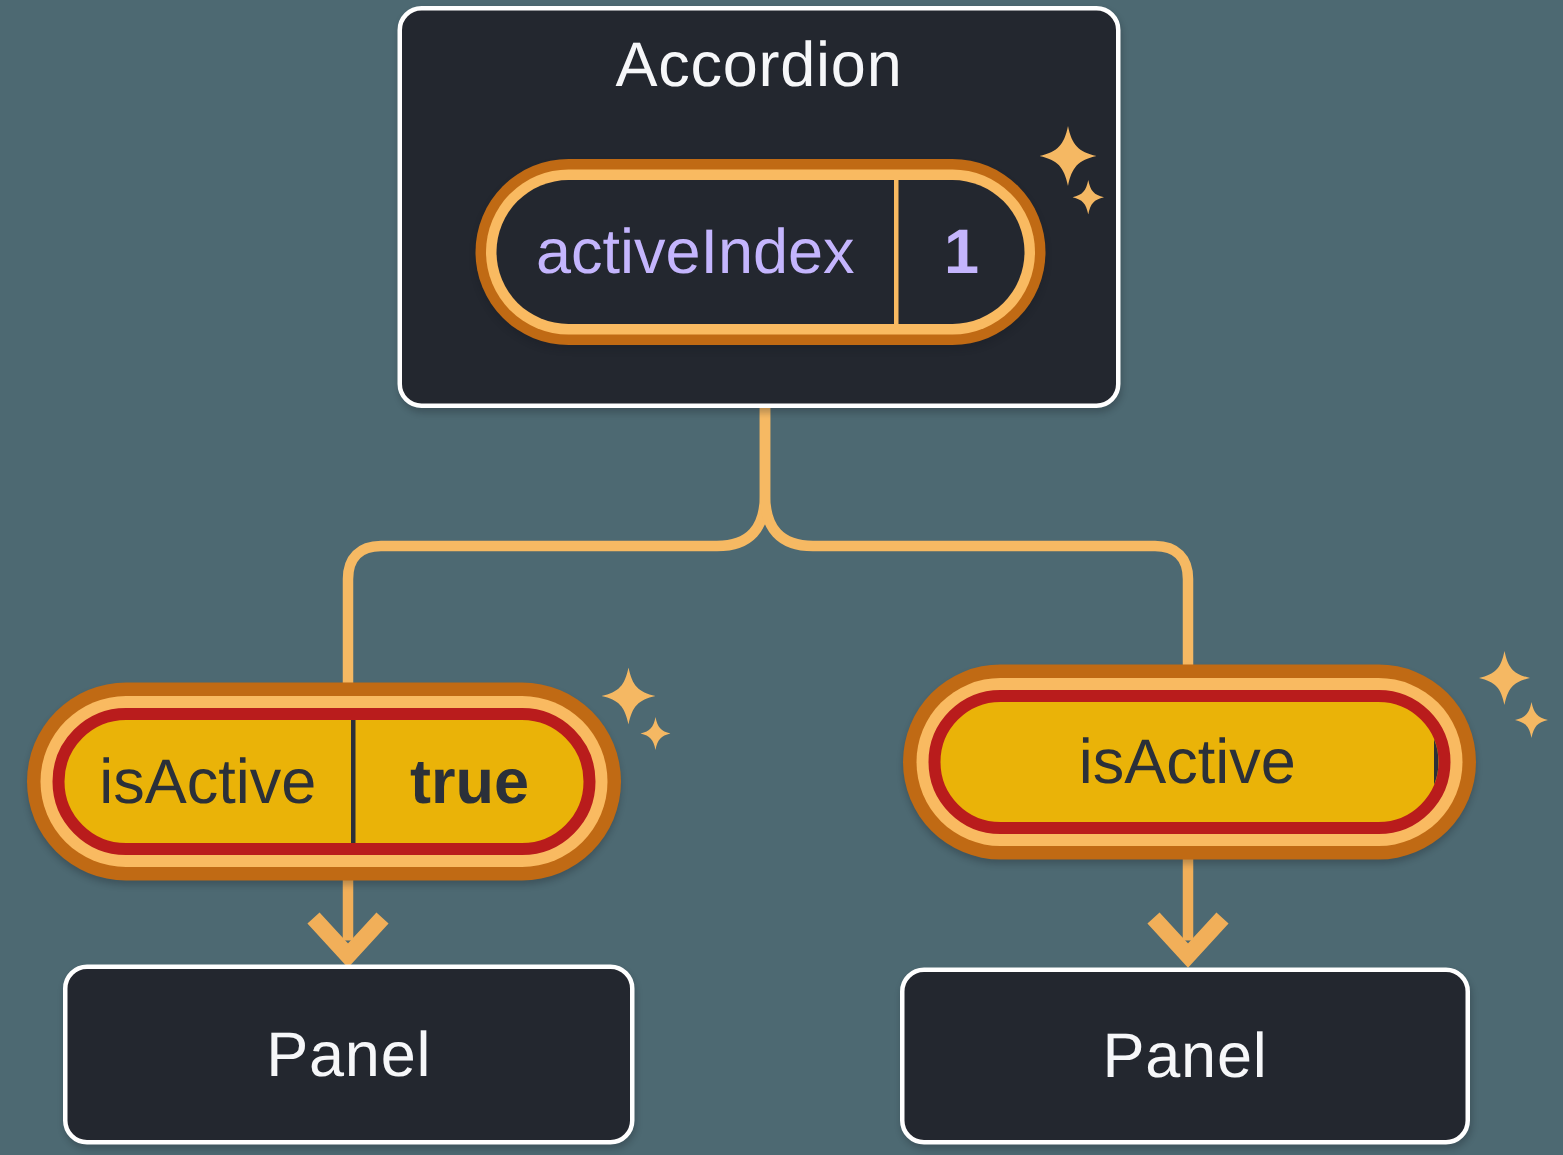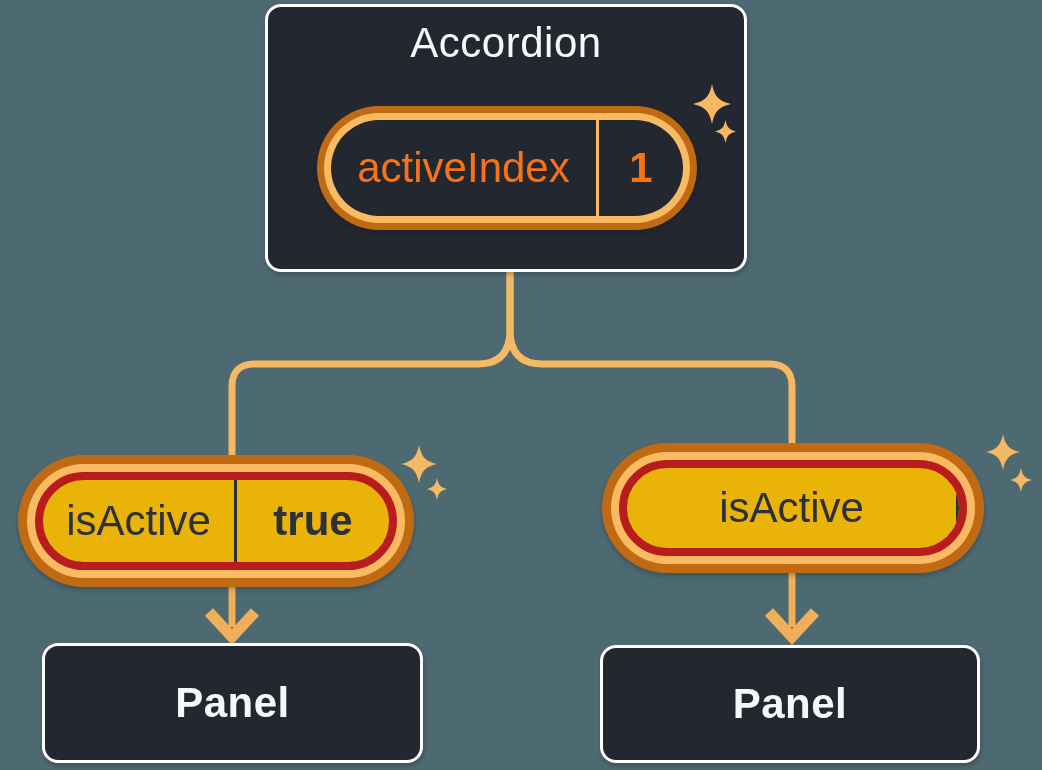--- a/index.html
+++ b/index.html
@@ -26,21 +26,21 @@
   .node-title{
     text-align:center;
     font-size:42px;
     font-weight:500;
     letter-spacing:.5px;
     color:#F6F7F9;
   }
   .accordion .node-title{margin-top:12px;}
   .panel{
     display:flex;align-items:center;justify-content:center;
-    font-size:42px;font-weight:700;letter-spacing:.5px;
+    font-size:42px;font-weight:400;letter-spacing:.5px;
   }
 
   
   .pill-outer{
     position:absolute;
     background:#C06A14;
     border-radius:999px;
     display:flex;
     box-sizing:border-box;
     z-index:3;
@@ -59,21 +59,21 @@
     display:flex;
     align-items:stretch;
     overflow:hidden;
     box-sizing:border-box;
   }
   .inner-dark{background:#23272F;}
   .inner-purple{background:#eab308;border:8px solid #b91c1c;}
   .cell{display:flex;align-items:center;justify-content:center;font-size:42px;}
   .label-cell{flex:1;}
   .value-cell{font-weight:700;}
-  .purple-text{color:#f97316;text-align:center;}
+  .purple-text{color:#c4b5fd;text-align:center;}
   .dark-text{color:#2B3039;}
   .pill-divider{width:3px;align-self:stretch;}
   .divider-light{background:#F9BA61;}
   .divider-dark{background:#2B3039;}
 
   .sparkle{position:absolute;z-index:4;}
   .sparkle path{fill:#F5B863;}
 </style>
 </head>
 <body>

